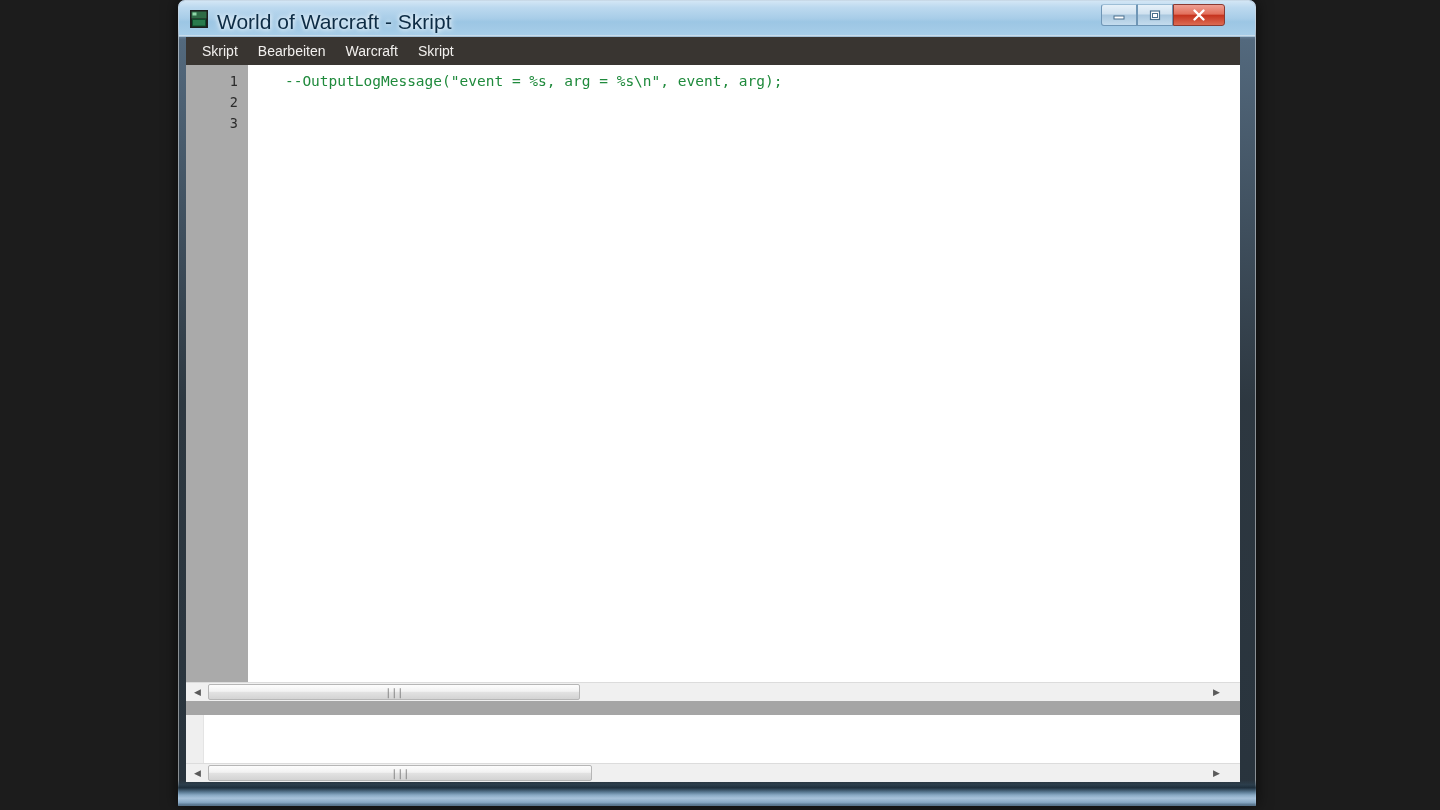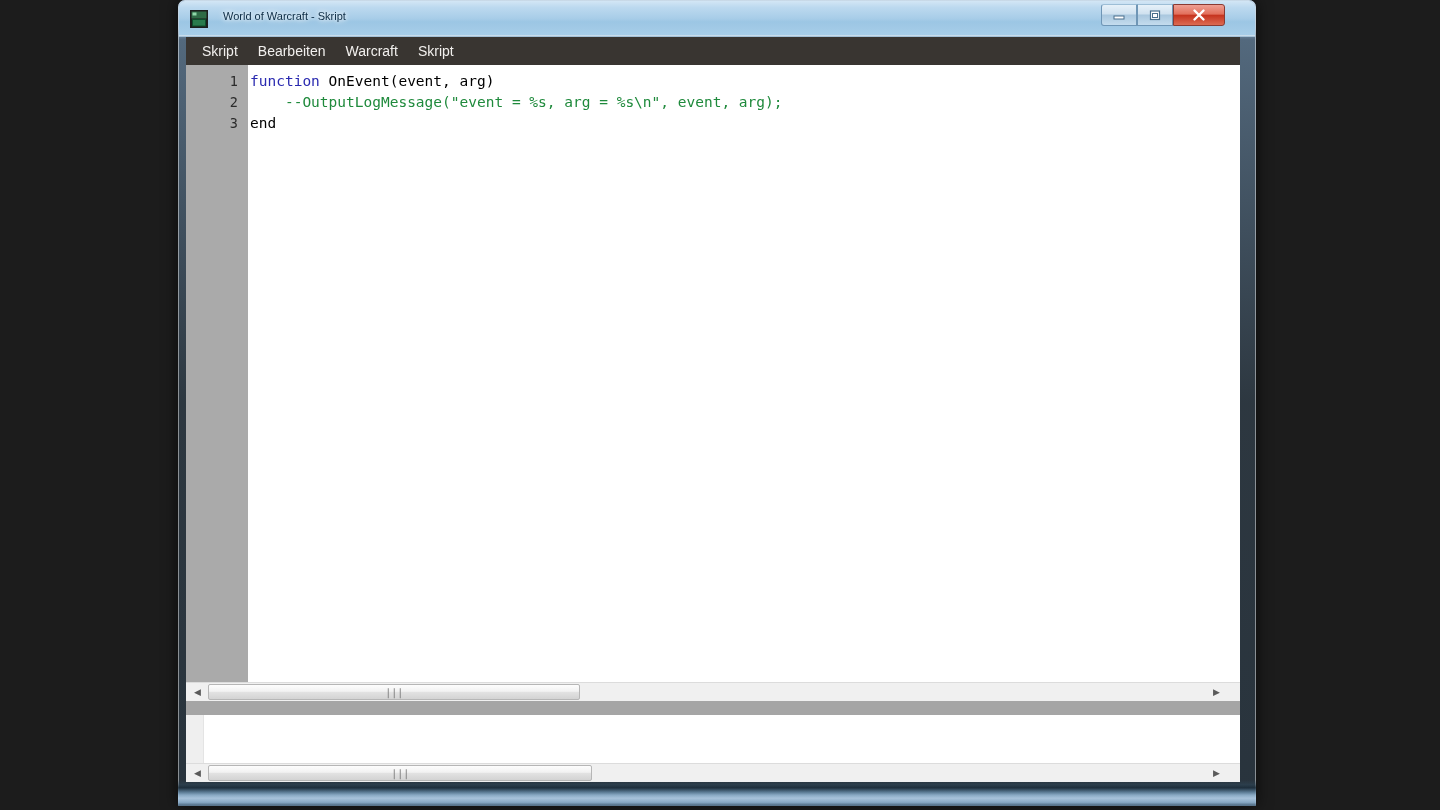--- a/index.html
+++ b/index.html
@@ -81,22 +81,22 @@
     left: 0; right: 0; bottom: 0; height: 2px;
     background: linear-gradient(to bottom, rgba(255,255,255,0.6), rgba(120,150,175,0.5));
   }
   #title-icon {
     position: absolute;
     left: 10px; top: 8px;
     width: 20px; height: 20px;
   }
   #title-text {
     position: absolute;
-    left: 44px; top: 9px;
-    font-size: 11px;
+    left: 38px; top: 9px;
+    font-size: 21px;
     color: #0d2c45;
     text-shadow: 0 0 4px rgba(255,255,255,0.95), 0 0 7px rgba(255,255,255,0.85);
     white-space: nowrap;
   }
 
   
   .winbtn {
     position: absolute;
     top: 3px;
     height: 22px;
@@ -315,21 +315,21 @@
         <div class="menu-item">Warcraft</div>
         <div class="menu-item">Skript</div>
       </div>
 
       <div id="editor-pane">
         <div id="gutter">
           <div class="gutter-num" style="top:8px">1</div>
           <div class="gutter-num" style="top:29px">2</div>
           <div class="gutter-num" style="top:50px">3</div>
         </div>
-        <div id="code"><div><span class="kw">function</span><span> OnEvent(event, arg)</span></div><div><span class="cmt">    --OutputLogMessage("event = %s, arg = %s\n", event, arg);</span></div><div><span>end</span></div></div>
+        <div id="code"><div><span class="cmt">    --OutputLogMessage("event = %s, arg = %s\n", event, arg);</span></div></div>
       </div>
 
       <div class="hscroll" style="top:645px">
         <div class="sb-arrow left">◀</div>
         <div class="sb-thumb" style="left:22px; width:372px">
           <span class="sb-grip">∣∣∣</span>
         </div>
         <div class="sb-arrow right">▶</div>
       </div>
 

